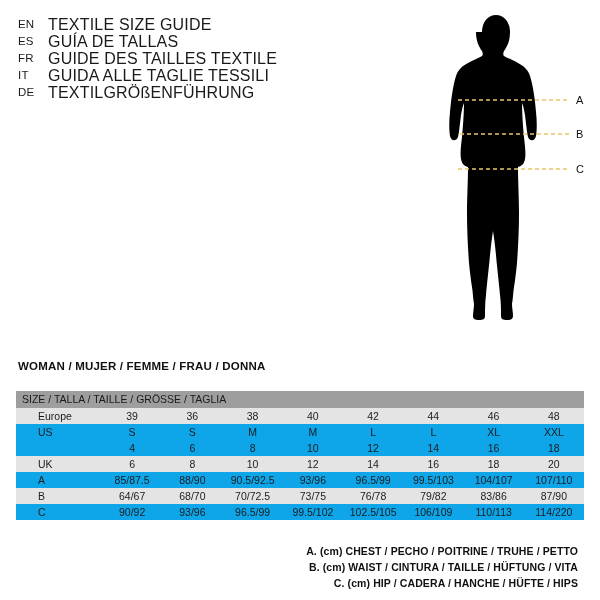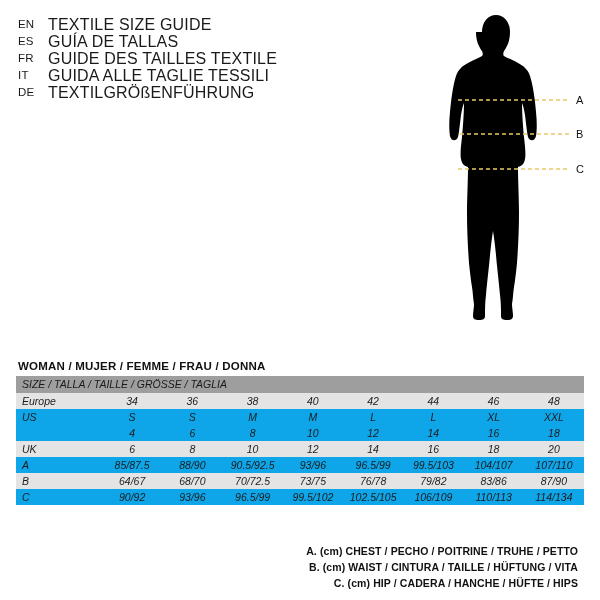--- a/index.html
+++ b/index.html
@@ -64,26 +64,25 @@
     font-size: 11.5px;
     font-weight: bold;
     letter-spacing: .2px;
     color: #111111;
   }
 
   
   .size-table {
     position: absolute;
     left: 16px;
-    top: 376px;
+    top: 391px;
     width: 568px;
     border-collapse: collapse;
     table-layout: fixed;
     font-size: 10.5px;
-    font-style: italic;
   }
   .size-table td, .size-table th {
     padding: 0;
     height: 16px;
     line-height: 16px;
     text-align: center;
     font-weight: normal;
     color: #1c1c1c;
   }
   .size-table .hdr-row td {
@@ -92,21 +91,21 @@
     font-size: 10.5px;
     text-align: left;
     padding-left: 6px;
     height: 17px;
     line-height: 17px;
   }
   .size-table tr.band-light td { background: #e4e4e4; }
   .size-table tr.band-dark td  { background: #0ea5e9; }
   .size-table td.rowlabel {
     text-align: left;
-    padding-left: 6px;
+    padding-left: 22px;
   }
   col.c0 { width: 86px; }
   col.cx { width: 60.25px; }
 
   
   .notes {
     position: absolute;
     left: 18px;
     top: 543px;
     width: 560px;
@@ -227,21 +226,21 @@
         <col class="cx">
         <col class="cx">
         <col class="cx">
     </colgroup>
     <tbody>
       <tr class="hdr-row">
         <td colspan="9">SIZE / TALLA / TAILLE / GRÖSSE / TAGLIA</td>
       </tr>
       <tr class="band-light">
         <td class="rowlabel">Europe</td>
-        <td>34</td>
+        <td>39</td>
         <td>36</td>
         <td>38</td>
         <td>40</td>
         <td>42</td>
         <td>44</td>
         <td>46</td>
         <td>48</td>
       </tr>
       <tr class="band-dark">
         <td class="rowlabel">US</td>
@@ -300,21 +299,21 @@
       </tr>
       <tr class="band-dark">
         <td class="rowlabel">C</td>
         <td>90/92</td>
         <td>93/96</td>
         <td>96.5/99</td>
         <td>99.5/102</td>
         <td>102.5/105</td>
         <td>106/109</td>
         <td>110/113</td>
-        <td>114/134</td>
+        <td>114/220</td>
       </tr>
     </tbody>
   </table>
 
   <div class="notes">
     <div class="note">A. (cm) CHEST / PECHO / POITRINE / TRUHE / PETTO</div>
     <div class="note">B. (cm) WAIST / CINTURA / TAILLE / HÜFTUNG / VITA</div>
     <div class="note">C. (cm) HIP / CADERA / HANCHE / HÜFTE / HIPS</div>
   </div>
 

